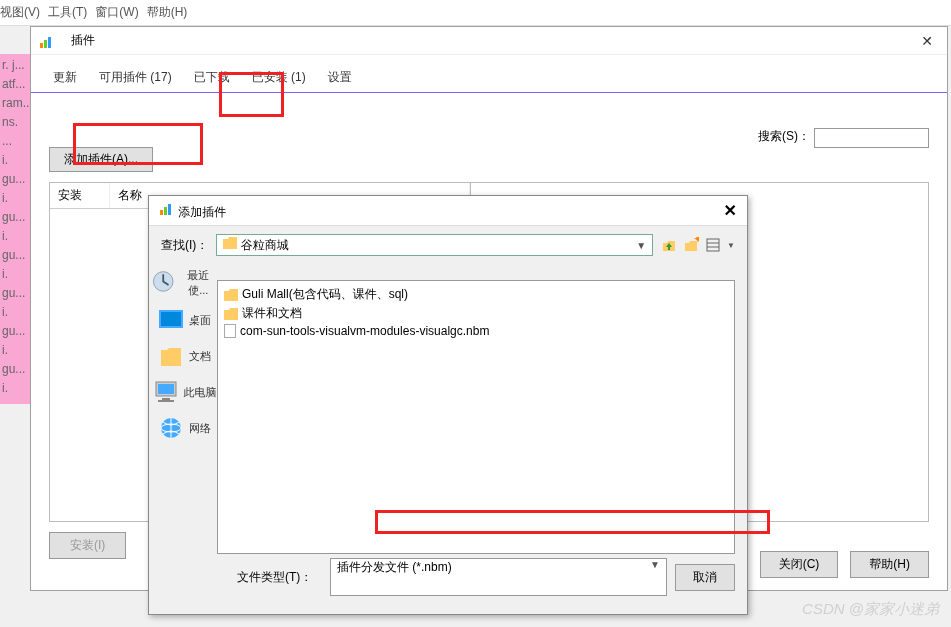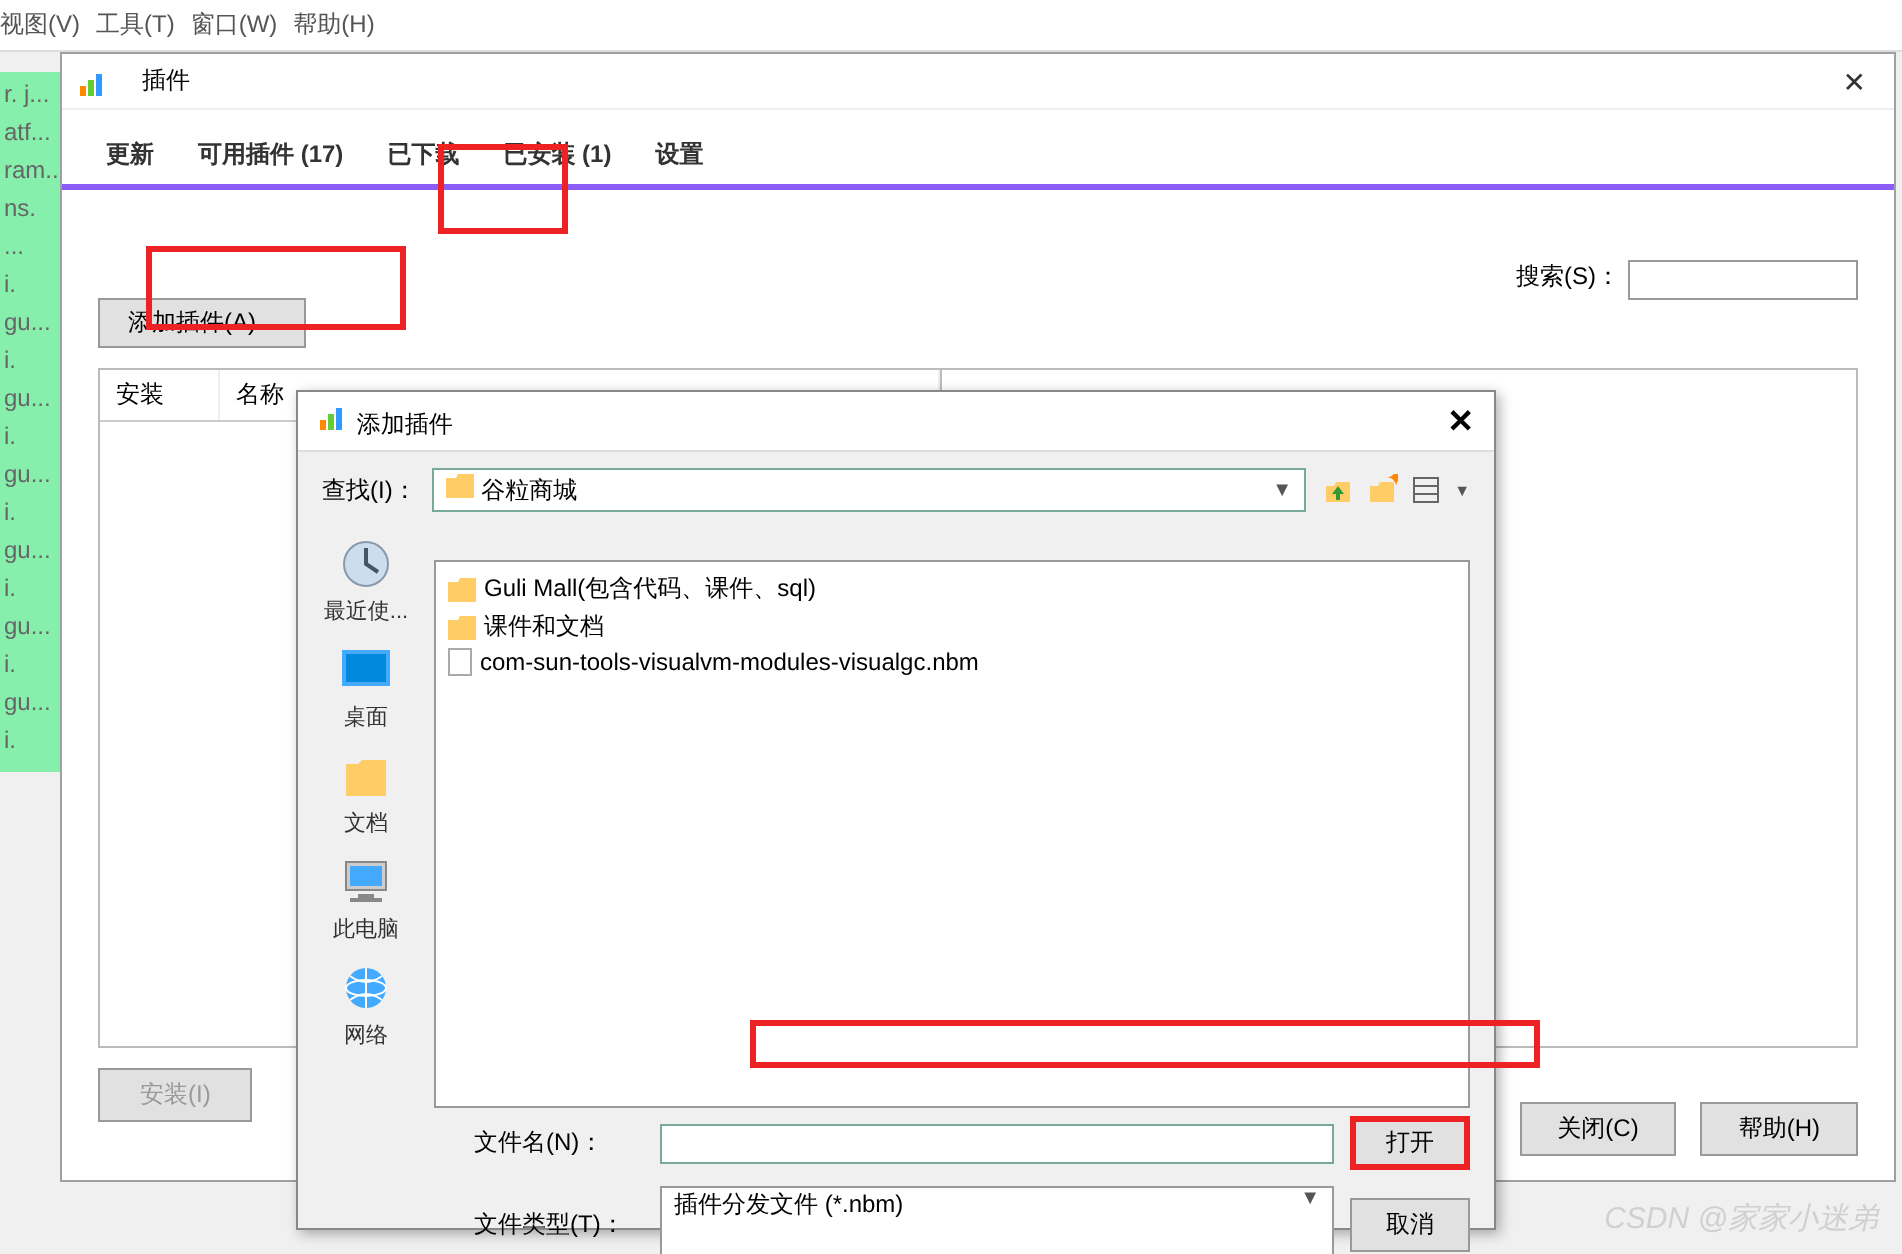--- a/index.html
+++ b/index.html
@@ -7,21 +7,21 @@
     
     .menubar { background: #fff; padding: 4px 0; border-bottom: 1px solid #ddd; display: flex; gap: 8px; color: #555; }
     .menubar span { cursor: default; }
     
     .plugins-dialog { position: absolute; left: 30px; top: 26px; width: 918px; height: 565px; background: #fff; border: 1px solid #a0a0a0; }
     .plugins-title { height: 28px; display: flex; align-items: center; justify-content: space-between; padding: 0 8px; border-bottom: 1px solid #eee; }
     .plugins-title .icon-box { display: flex; align-items: flex-end; gap: 16px; }
     .vv-icon { width: 16px; height: 16px; display: inline-block; }
     .close-x { font-size: 14px; color: #333; cursor: pointer; padding: 2px 6px; }
     
-    .tabs-row { display: flex; padding: 8px 12px 0 12px; border-bottom: 3px solid #8b5cf6; font-weight: bold; }
+    .tabs-row { display: flex; padding: 8px 12px 0 12px; border-bottom: 1px solid #8b5cf6; }
     .tab { padding: 6px 10px; cursor: pointer; color: #333; margin-right: 2px; }
     .tab.selected { background: #fff; }
     
     .hl-red { border: 3px solid #e22; }
     .tab-hl { position: absolute; left: 188px; top: 45px; width: 65px; height: 45px; pointer-events: none; }
     
     .toolbar { display: flex; justify-content: space-between; align-items: center; padding: 10px 18px; }
     .add-btn { padding: 3px 14px; border: 1px solid #999; background: #e1e1e1; cursor: pointer; margin-top: 44px; }
     .add-btn-hl { position: absolute; left: 42px; top: 96px; width: 130px; height: 42px; pointer-events: none; }
     .search-group { display: flex; align-items: flex-start; gap: 4px; }
@@ -32,35 +32,35 @@
     .table-head { display: flex; background: #fff; border-bottom: 1px solid #ccc; }
     .th { padding: 4px 8px; border-right: 1px solid #eee; }
     .table-right { flex: 1; }
     
     .install-btn-row { margin: 10px 18px; }
     .install-btn { padding: 4px 20px; border: 1px solid #999; background: #e1e1e1; color: #999; }
     
     .bottom-row { position: absolute; bottom: 12px; right: 18px; display: flex; gap: 12px; }
     .dlg-btn { padding: 4px 18px; border: 1px solid #999; background: #e1e1e1; cursor: pointer; }
     
-    .left-fragment { position: absolute; left: 0; top: 36px; width: 30px; height: 350px; background: #86efac; font-size: 10px; color: #666; padding: 2px; overflow: hidden; line-height: 19px; }
+    .left-fragment { position: absolute; left: 0; top: 54px; width: 30px; height: 350px; background: #f9a8d4; font-size: 10px; color: #666; padding: 2px; overflow: hidden; line-height: 19px; }
     
     .file-dialog { position: absolute; left: 148px; top: 195px; width: 600px; height: 420px; background: #f0f0f0; border: 1px solid #888; box-shadow: 2px 2px 6px rgba(0,0,0,.3); }
     .file-title { height: 30px; display: flex; align-items: center; justify-content: space-between; padding: 0 10px; background: #fff; border-bottom: 1px solid #ddd; }
     .file-close { font-size: 16px; font-weight: bold; cursor: pointer; }
     
     .lookin-row { display: flex; align-items: center; padding: 8px 12px; gap: 8px; }
     .lookin-select { flex: 1; height: 22px; border: 1px solid #7a9; background: #fff; padding: 0 6px; display: flex; align-items: center; justify-content: space-between; cursor: pointer; }
     .select-arrow { font-size: 10px; color: #555; }
     .lookin-icons { display: flex; gap: 6px; align-items: center; }
     .mini-icon { width: 16px; height: 16px; display: inline-block; }
     
     .file-body { display: flex; height: 290px; }
     .places { width: 68px; background: #f0f0f0; display: flex; flex-direction: column; align-items: center; padding-top: 4px; gap: 8px; }
-    .place { display: flex; flex-direction: column; align-items: center; gap: 2px; cursor: pointer; }
+    .place { display: flex; flex-direction: row; align-items: center; gap: 2px; cursor: pointer; }
     .place-icon { width: 32px; height: 28px; }
     .place-label { font-size: 11px; color: #333; text-align: center; }
     
     .file-list { flex: 1; background: #fff; border: 1px solid #999; margin: 16px 12px 0 0; padding: 4px; }
     .file-item { display: flex; align-items: center; gap: 4px; padding: 1px 2px; }
     .folder-icon { width: 14px; height: 12px; display: inline-block; }
     .file-icon-sm { width: 12px; height: 14px; display: inline-block; border: 1px solid #aaa; background: #fff; }
     .file-hl { position: absolute; left: 226px; top: 314px; width: 395px; height: 24px; pointer-events: none; }
     
     .file-bottom { padding: 4px 12px; display: flex; gap: 8px; align-items: center; }
@@ -251,26 +251,20 @@
       <div class="file-item">
         <span class="file-icon-sm"></span>
         <span>com-sun-tools-visualvm-modules-visualgc.nbm</span>
       </div>
     </div>
   </div>
   <div class="hl-red file-hl"></div>
 
   <div class="file-bottom">
     <div style="width:68px"></div>
-    <label>文件名(N)：</label>
-    <input class="file-input" value="" style="">
-    <button class="open-btn open-hl">打开</button>
-  </div>
-  <div class="file-bottom">
-    <div style="width:68px"></div>
     <label>文件类型(T)：</label>
     <div class="file-select">
       <span>插件分发文件 (*.nbm)</span>
       <span class="select-arrow">▼</span>
     </div>
     <button class="open-btn">取消</button>
   </div>
 </div>
 
 <div class="watermark">CSDN @家家小迷弟</div>

